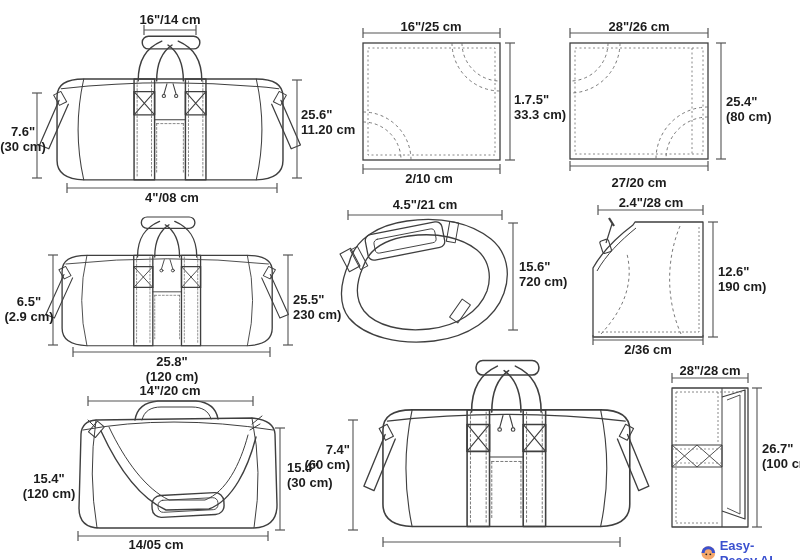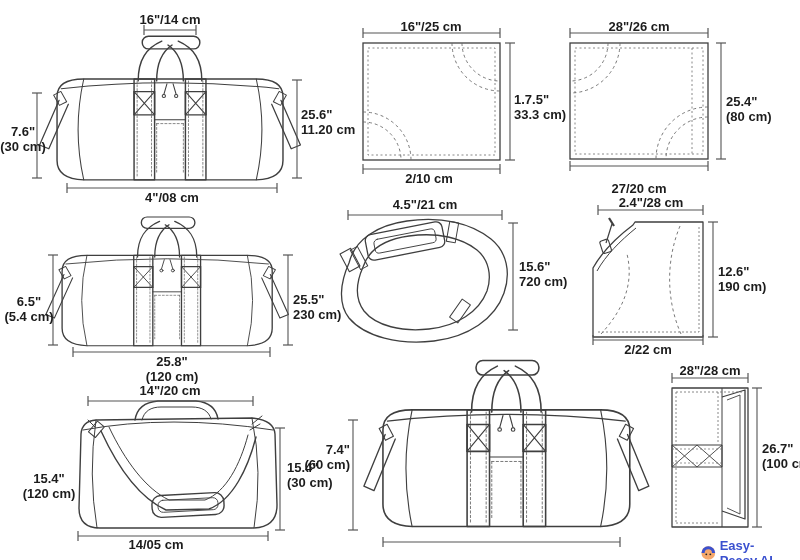--- a/index.html
+++ b/index.html
@@ -197,27 +197,27 @@
       <span class="ln">2/10 cm</span>
     </div>
 
   <div class="lbl c" style="left:639px;top:20px">
       <span class="ln">28"/26 cm</span>
     </div>
   <div class="lbl" style="left:726px;top:95px">
       <span class="ln">25.4"</span>
       <span class="ln">(80 cm)</span>
     </div>
-  <div class="lbl c" style="left:639px;top:182px">
+  <div class="lbl c" style="left:639px;top:176px">
       <span class="ln">27/20 cm</span>
     </div>
 
   <div class="lbl c" style="left:29px;top:295px">
       <span class="ln">6.5"</span>
-      <span class="ln">(5.4 cm)</span>
+      <span class="ln">(2.9 cm)</span>
     </div>
   <div class="lbl" style="left:293px;top:293px">
       <span class="ln">25.5"</span>
       <span class="ln">230 cm)</span>
     </div>
   <div class="lbl c" style="left:172px;top:355px">
       <span class="ln">25.8"</span>
       <span class="ln">(120 cm)</span>
     </div>
 
@@ -230,21 +230,21 @@
     </div>
 
   <div class="lbl c" style="left:651px;top:196px">
       <span class="ln">2.4"/28 cm</span>
     </div>
   <div class="lbl" style="left:718px;top:265px">
       <span class="ln">12.6"</span>
       <span class="ln">190 cm)</span>
     </div>
   <div class="lbl c" style="left:648px;top:343px">
-      <span class="ln">2/22 cm</span>
+      <span class="ln">2/36 cm</span>
     </div>
 
   <div class="lbl c" style="left:170px;top:384px">
       <span class="ln">14"/20 cm</span>
     </div>
   <div class="lbl c" style="left:49px;top:472px">
       <span class="ln">15.4"</span>
       <span class="ln">(120 cm)</span>
     </div>
   <div class="lbl" style="left:287px;top:461px">

